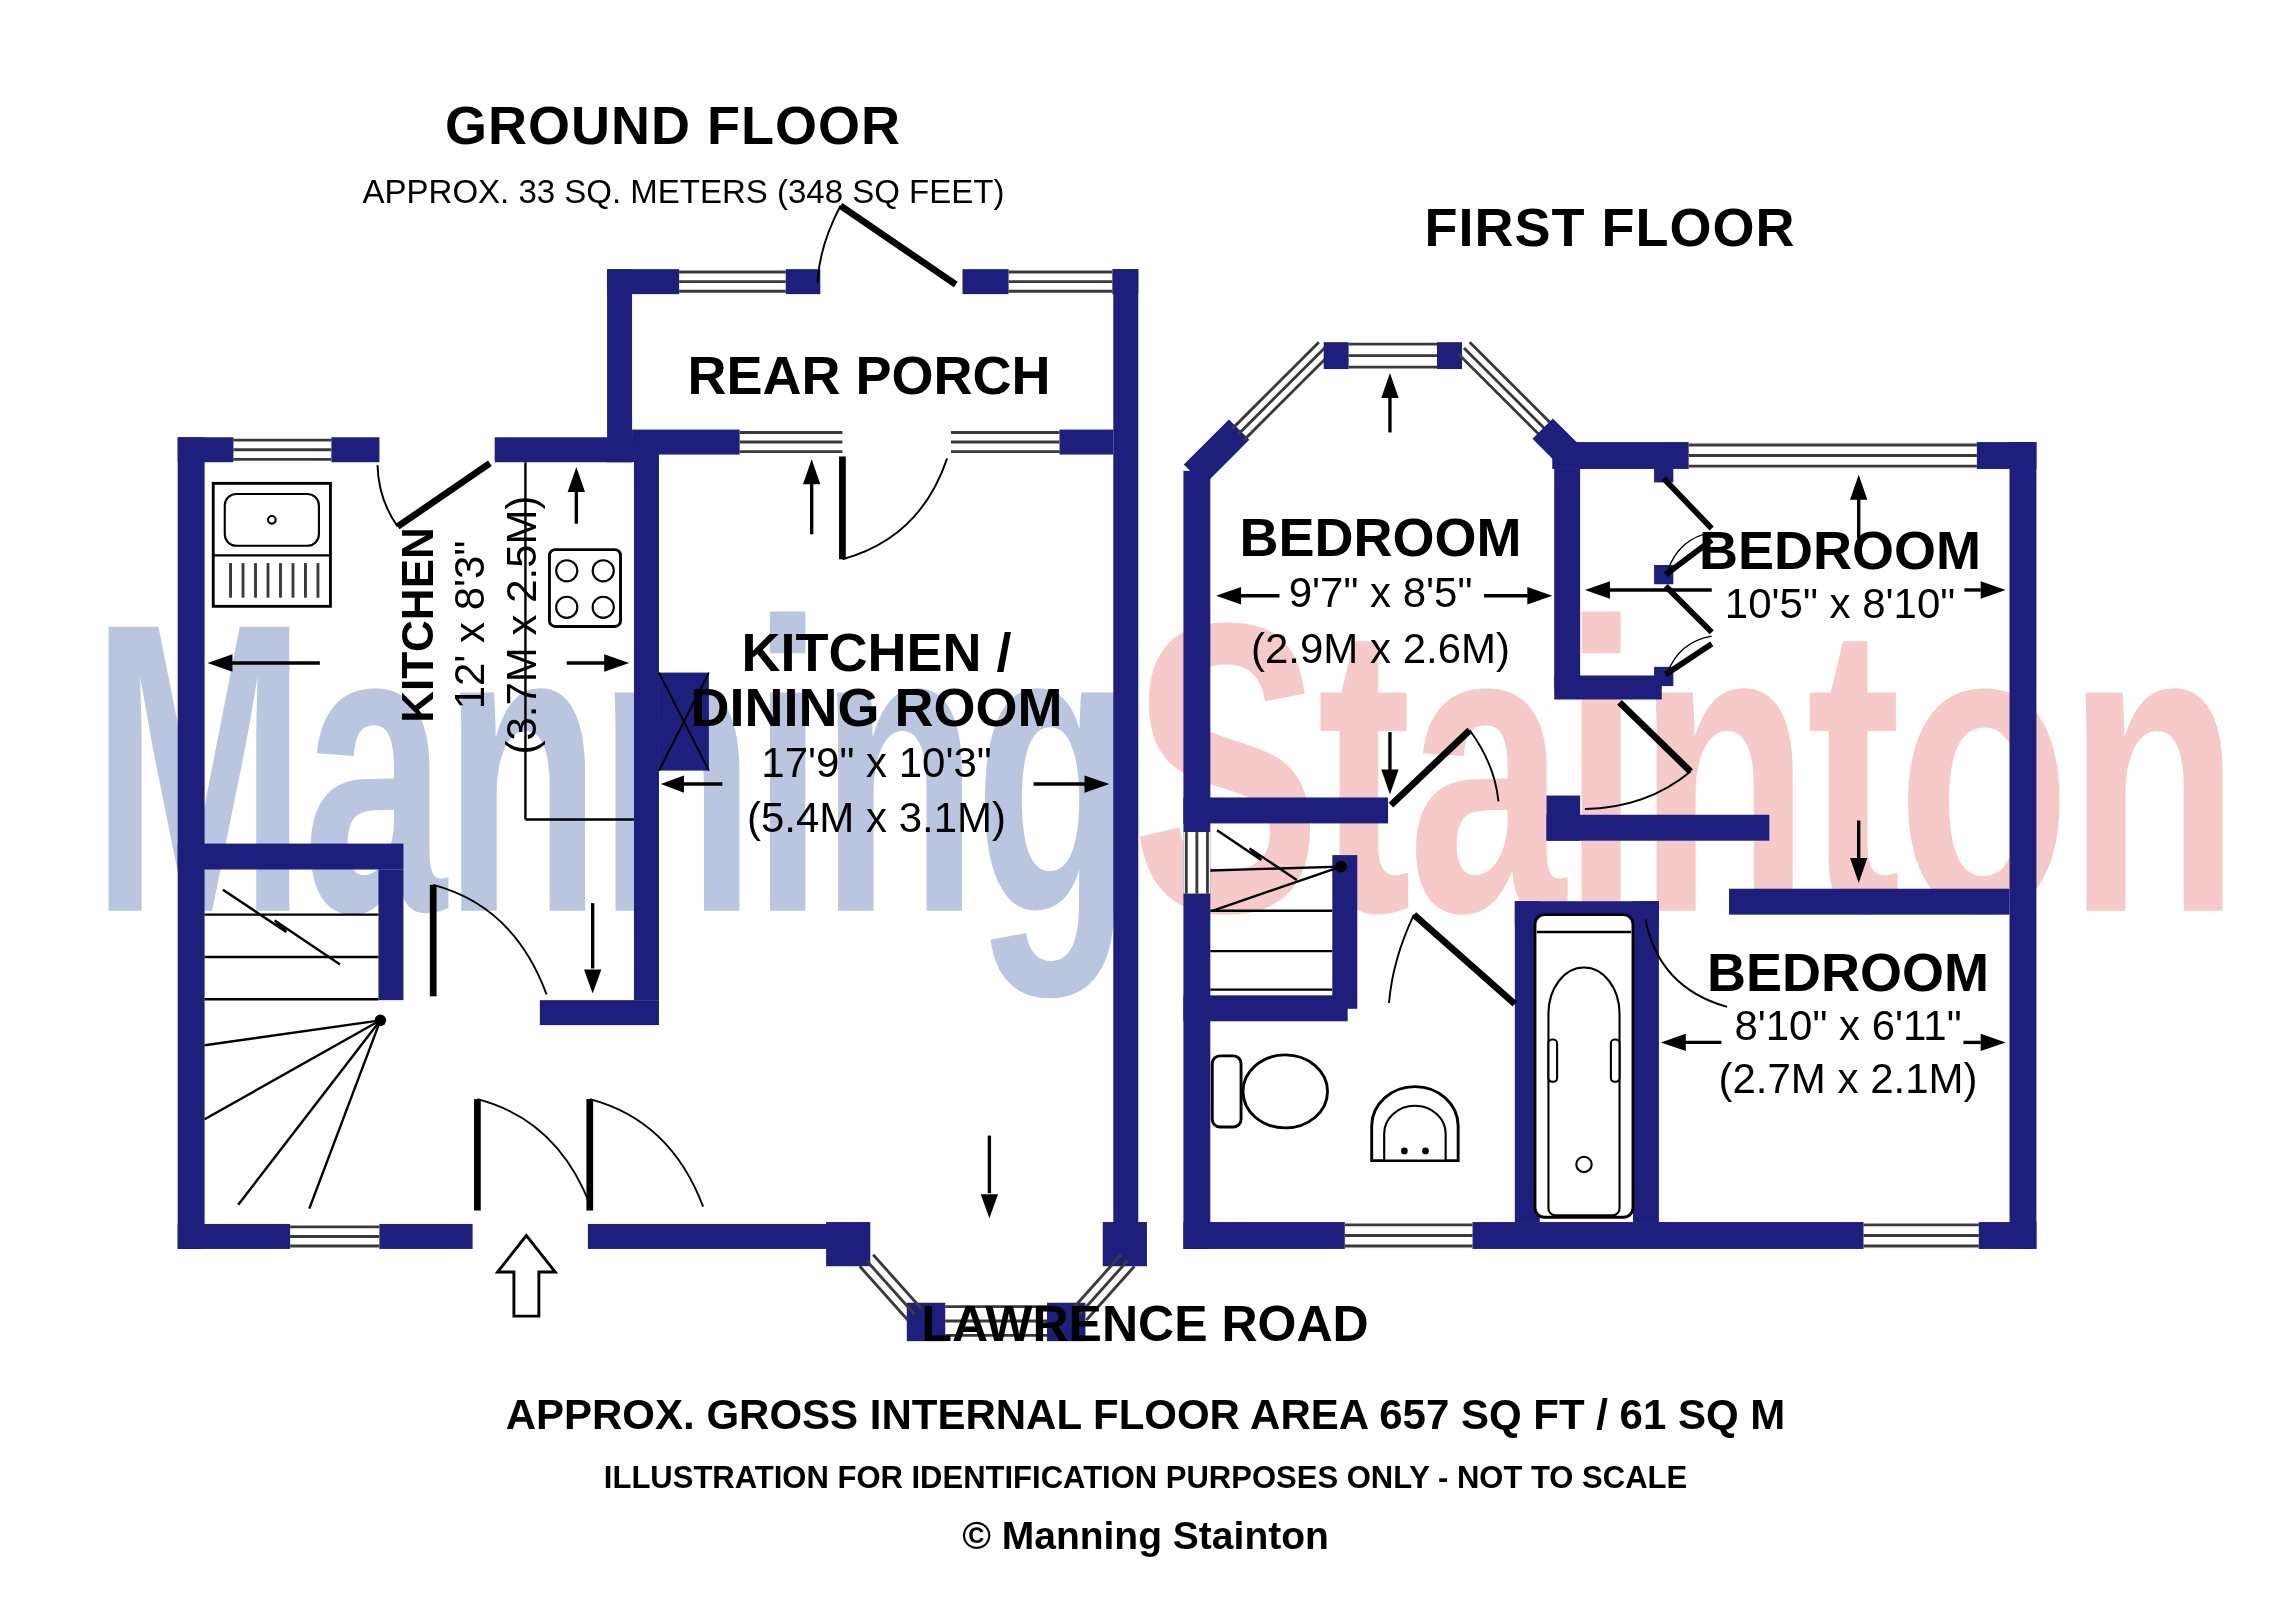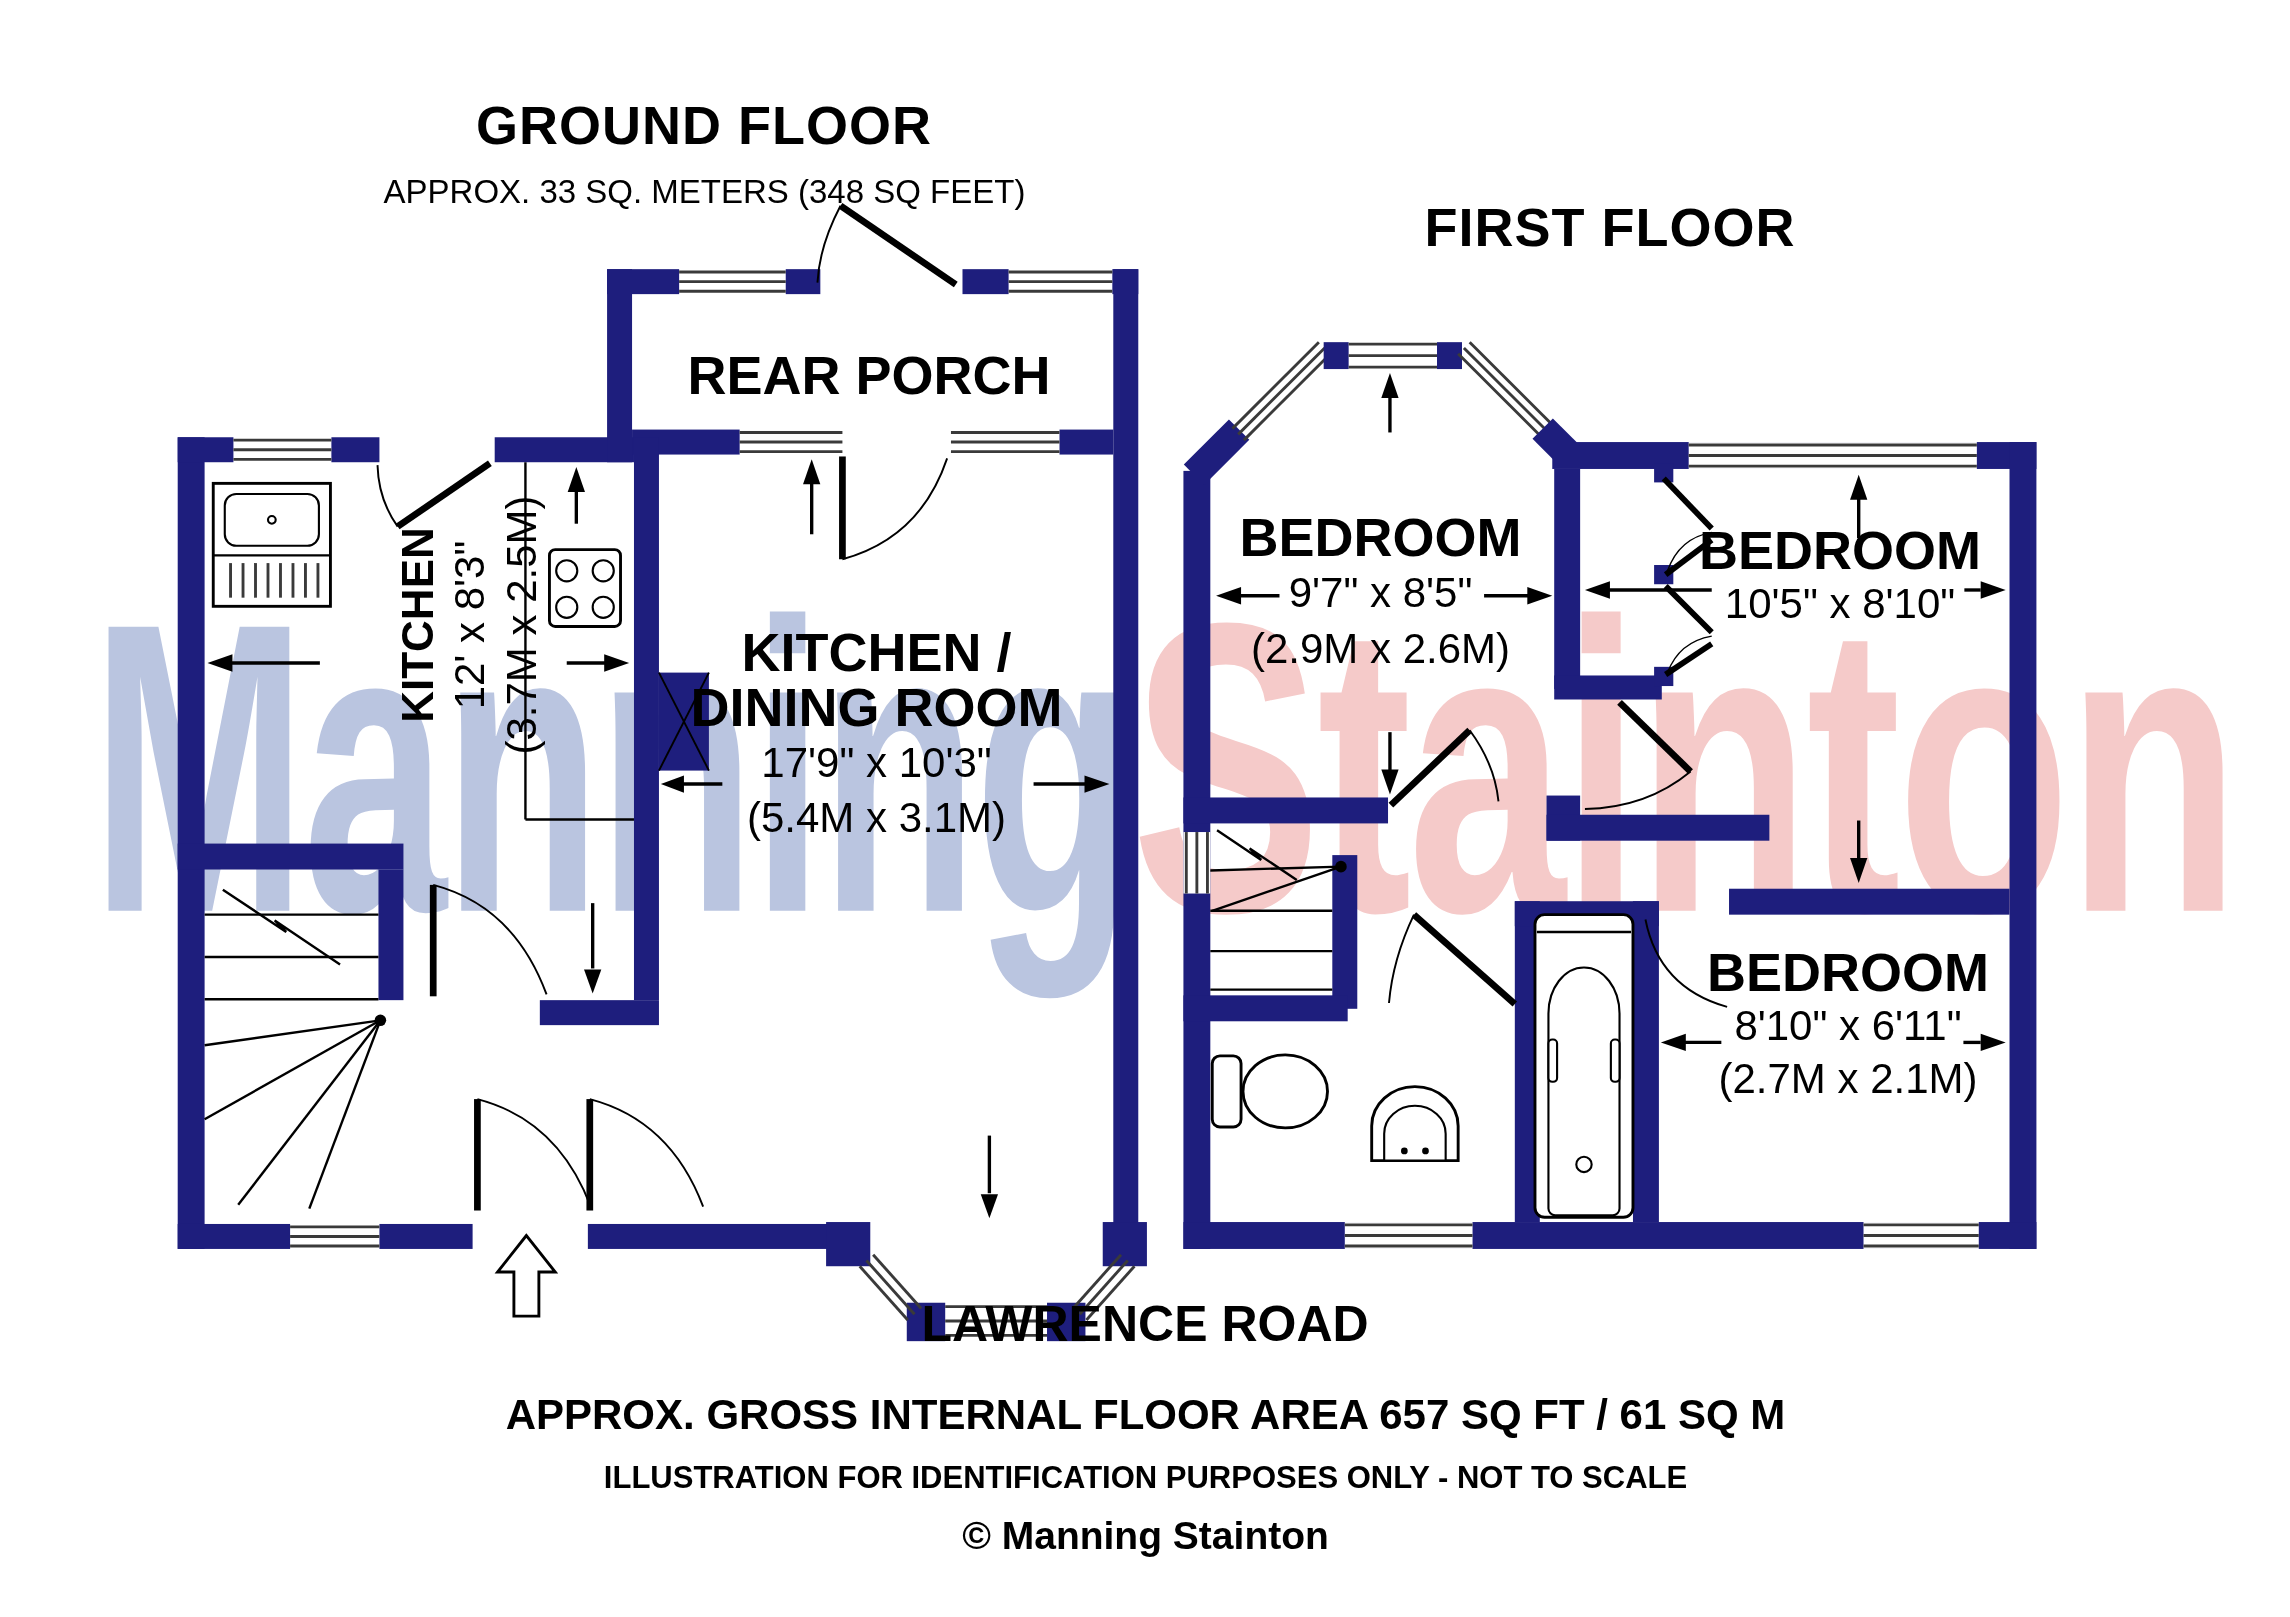--- a/index.html
+++ b/index.html
@@ -308,22 +308,22 @@
         <line class="dim" x1="1935" y1="854" x2="1935" y2="894"></line>
           <polygon class="dimh" points="1935,919 1926,893 1944,893"></polygon>
         <line class="dim" x1="1753" y1="1085" x2="1792" y2="1085"></line>
           <polygon class="dimh" points="1729,1085 1755,1076 1755,1094"></polygon>
         <line class="dim" x1="2044" y1="1085" x2="2062" y2="1085"></line>
           <polygon class="dimh" points="2088,1085 2062,1076 2062,1094"></polygon>
       </g>
     </g>
   </svg>
 
-  <div class="abs ctr title" style="left:406px;top:94px;width:596px;">GROUND FLOOR</div>
-  <div class="abs ctr subtitle" style="left:349px;top:173px;width:711px;">APPROX. 33 SQ. METERS (348 SQ FEET)</div>
+  <div class="abs ctr title" style="left:375px;top:94px;width:596px;">GROUND FLOOR</div>
+  <div class="abs ctr subtitle" style="left:328px;top:173px;width:711px;">APPROX. 33 SQ. METERS (348 SQ FEET)</div>
 
   <div class="abs ctr title" style="left:1312px;top:196px;width:596px;">FIRST FLOOR</div>
 
   <div class="lbl" style="left:672px;top:344px;width:394px;">
     <div class="room-name">REAR PORCH</div>
   </div>
 
   <div class="lbl kitchen-rot" style="left:258px;top:547px;width:423px;height:156px;line-height:52px;">
     <div class="room-name" style="font-size:44px;">KITCHEN</div>
     <div class="room-dim">12' x 8'3"</div>

